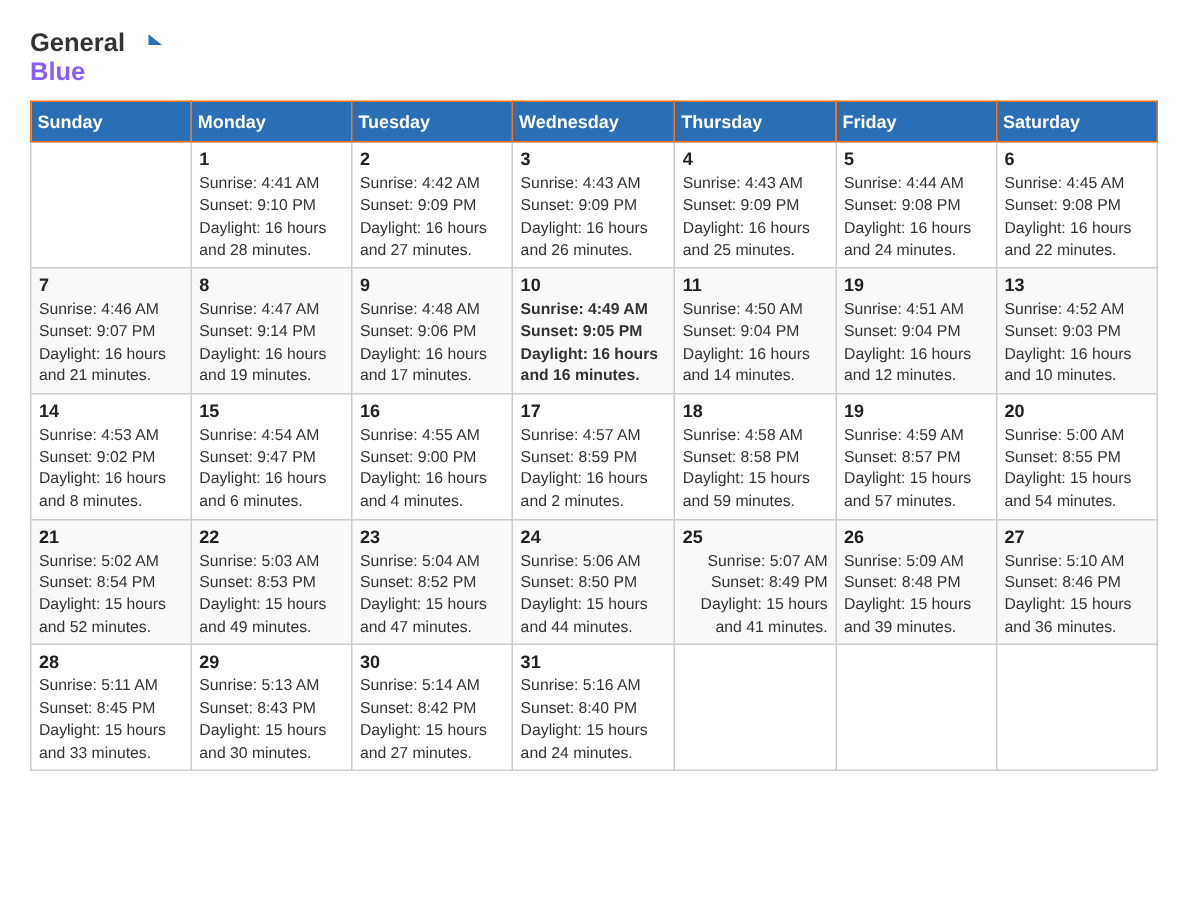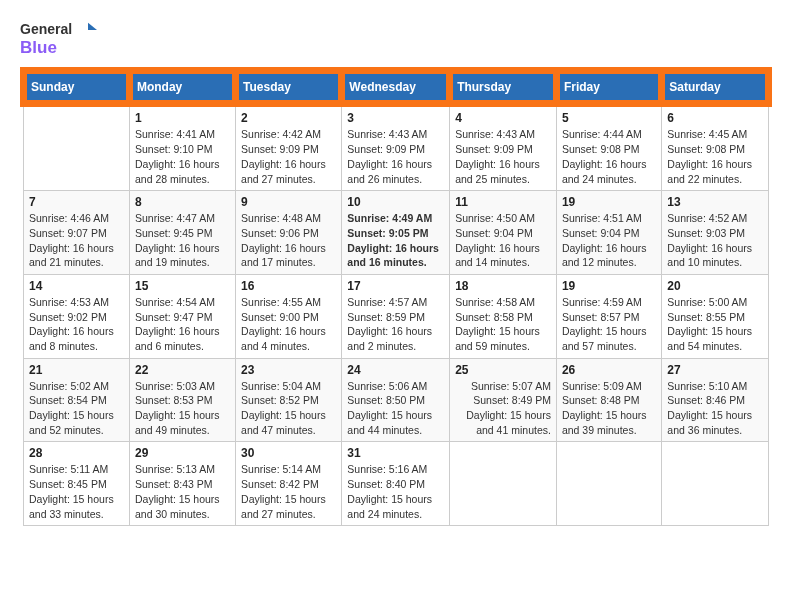--- a/index.html
+++ b/index.html
@@ -38,21 +38,21 @@
       width: 100%;
       border-collapse: collapse;
       font-size: 11px;
     }
     .calendar th {
       background-color: #2a6eb5;
       color: #fff;
       padding: 6px 4px;
       text-align: left;
       font-size: 12px;
-      border: 7px solid #f97316;
+      border: 1px solid #f97316;
     }
     .calendar td {
       border: 1px solid #ccc;
       vertical-align: top;
       padding: 4px 5px;
       width: 110px;
       height: 80px;
       background: #fff;
     }
     .calendar tr:nth-child(even) td {
@@ -72,21 +72,21 @@
     .empty-cell {
       background: #fff !important;
     }
   </style>
 </head>
 <body>
 
 <div class="header">
   <div class="logo">
   <div style="line-height:1.1">
-    <div style="font-size:14px;font-weight:bold;color:#333;display:inline">General</div>
+    <div style="font-size:17px;font-weight:bold;color:#333;display:inline">General</div>
     <svg width="18" height="18" viewBox="0 0 20 20" style="vertical-align:middle;margin-left:2px">
       <polygon points="10,2 20,10 10,10" fill="#2a6eb5"></polygon>
     </svg>
     <br>
     <div style="font-size:17px;font-weight:bold;color:#8b5cf6">Blue</div>
   </div>
 </div>
   <div class="title-block">
     <div class="month-title"></div>
     <div class="location-title"></div>
@@ -155,21 +155,21 @@
         <td>
           <div class="day-number">7</div>
           <div class="day-info" style="white-space: pre-line;">Sunrise: 4:46 AM
 Sunset: 9:07 PM
 Daylight: 16 hours
 and 21 minutes.</div>
         </td>
         <td>
           <div class="day-number">8</div>
           <div class="day-info" style="white-space: pre-line;">Sunrise: 4:47 AM
-Sunset: 9:45 PM
+Sunset: 9:14 PM
 Daylight: 16 hours
 and 19 minutes.</div>
         </td>
         <td>
           <div class="day-number">9</div>
           <div class="day-info" style="white-space: pre-line;">Sunrise: 4:48 AM
 Sunset: 9:06 PM
 Daylight: 16 hours
 and 17 minutes.</div>
         </td>

